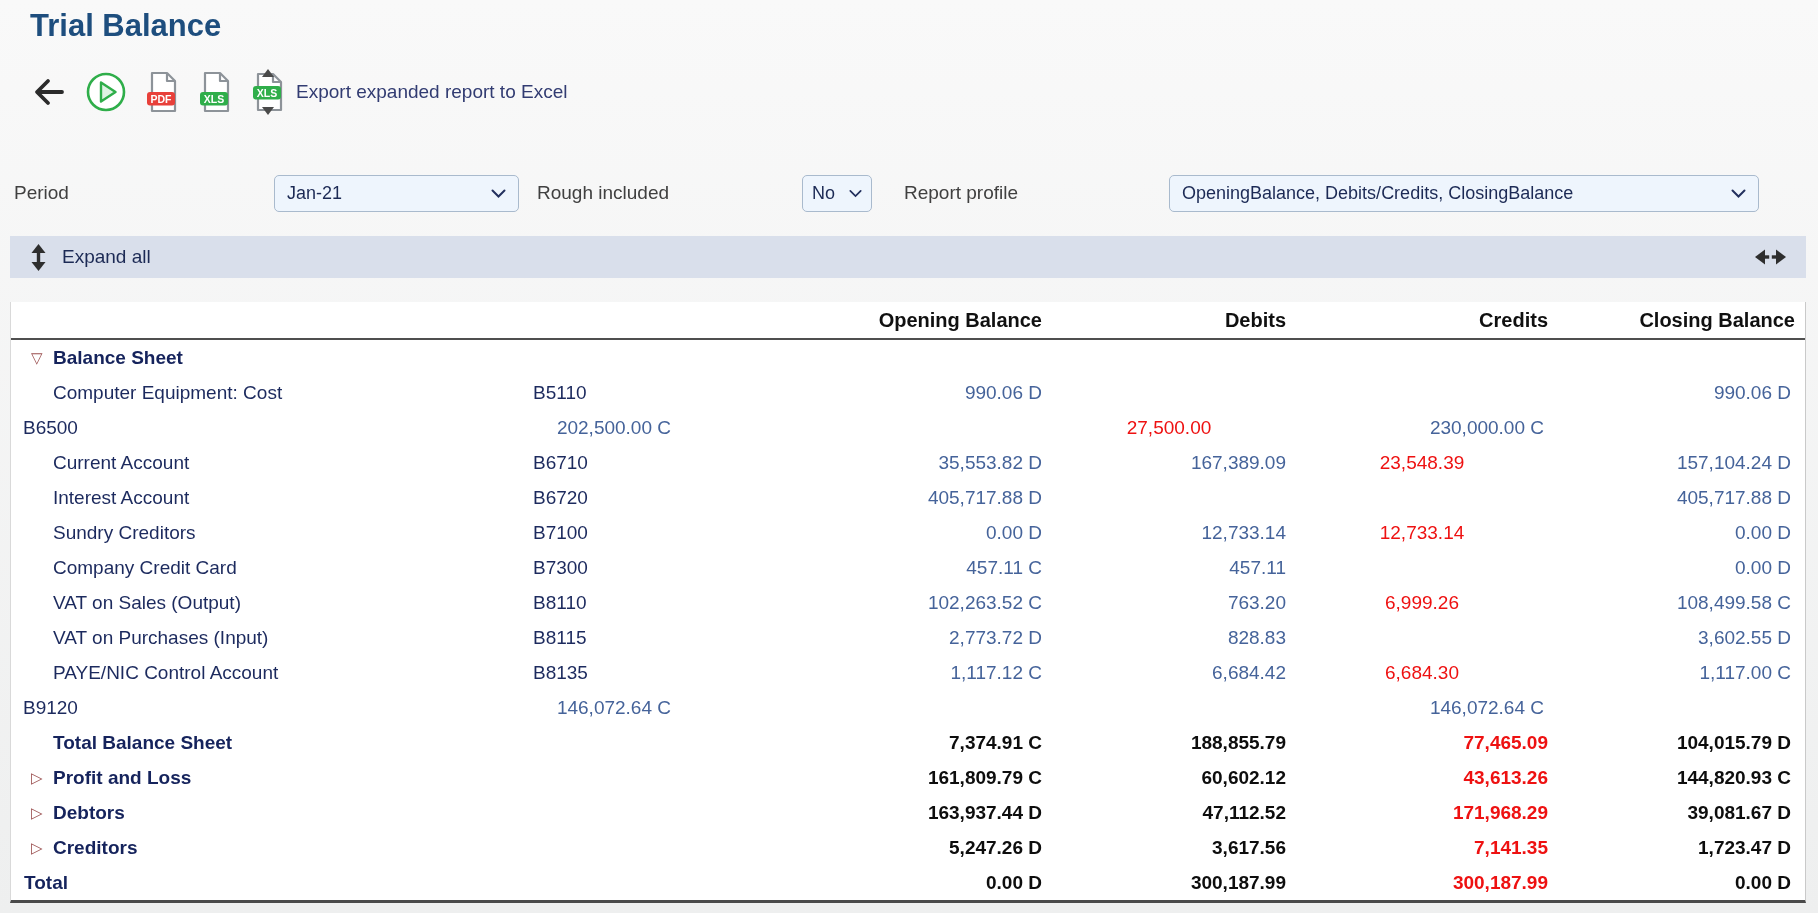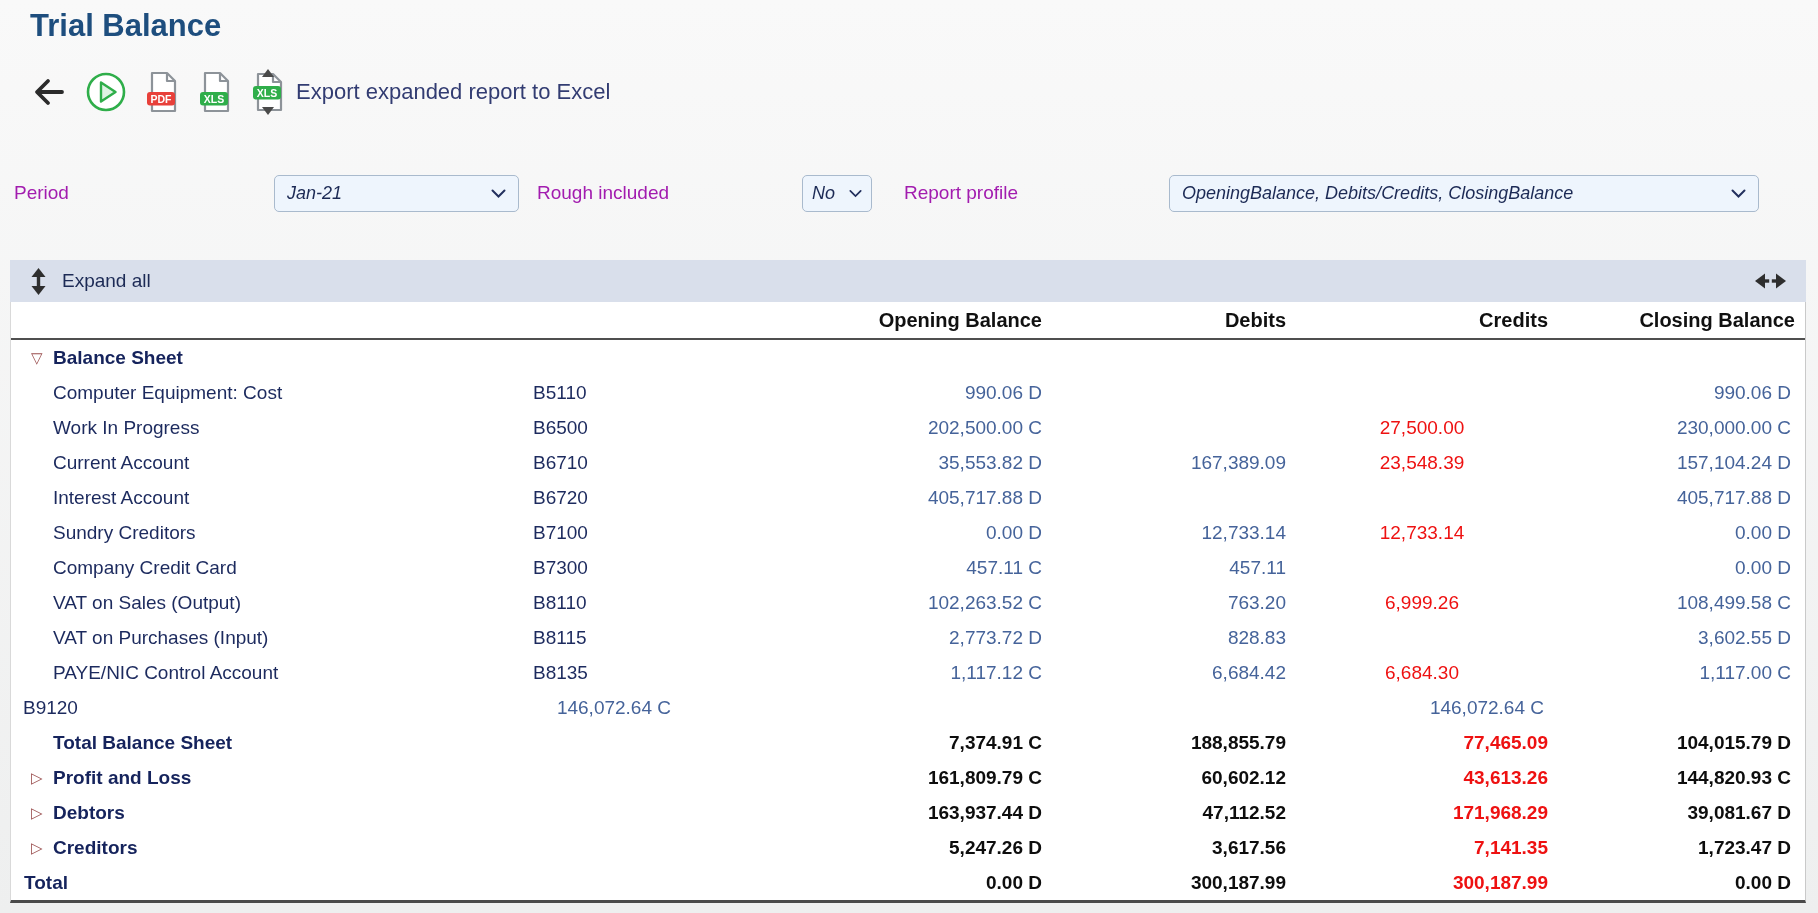--- a/index.html
+++ b/index.html
@@ -13,43 +13,43 @@
   .page-title {
     position:absolute; left:30px; top:8px;
     font-size:31px; font-weight:bold; color:#1e4e7e;
   }
   
   .toolbar {
     position:absolute; left:30px; top:68px; height:48px;
     display:flex; align-items:center; gap:17px;
   }
   .tool-btn { display:flex; align-items:center; gap:10px; cursor:pointer; }
-  .export-label { font-size:22px; color:#323c72; }
+  .export-label { font-size:19px; color:#323c72; }
   
   .filters {
     position:absolute; left:14px; top:174px; height:38px; width:1790px;
     display:flex; align-items:center;
   }
-  .f-label { font-size:19px; color:#a21caf; }
+  .f-label { font-size:19px; color:#404040; }
   .lbl-period { width:260px; }
   .lbl-rough  { width:265px; margin-left:18px; }
   .lbl-profile{ width:265px; margin-left:32px; }
   .select {
     display:flex; align-items:center; justify-content:space-between;
     background:#eef5fd; border:1px solid #a9bacd; border-radius:5px;
     height:37px; padding:0 12px; font-size:18px; color:#1c2a55; cursor:pointer;
     white-space:nowrap; overflow:hidden;
   }
   .sel-period { width:245px; }
   .sel-rough  { width:70px; padding:0 9px; }
   .sel-profile{ width:590px; }
-  .sel-text { overflow:hidden; text-overflow:ellipsis;font-style:italic; }
+  .sel-text { overflow:hidden; text-overflow:ellipsis; }
   
   .expand-bar {
-    position:absolute; left:10px; top:260px; width:1796px; height:42px;
+    position:absolute; left:10px; top:236px; width:1796px; height:42px;
     background:#d9dfeb; display:flex; align-items:center; padding:0 20px;
   }
   .expand-all { display:flex; align-items:center; gap:15px; cursor:pointer; }
   .expand-all-label { font-size:19px; color:#1c2a55; }
   .fit-width { margin-left:auto; cursor:pointer; display:flex; align-items:center; }
   
   .tb-table {
     position:absolute; left:10px; top:302px; width:1796px;
     background:#ffffff;
     border-left:1px solid #d9d9d9; border-right:1px solid #c9c9c9;
@@ -201,24 +201,20 @@
       <span class="tri"></span>
       <span class="nm">Computer Equipment: Cost</span>
     </div>
     <div class="cell code">B5110</div>
     <div class="cell num opening">990.06 D</div>
     <div class="cell num debits"></div>
     <div class="cell num credits"></div>
     <div class="cell num closing">990.06 D</div>
   </div>
       <div class="t-row type-account">
-    <div class="cell namecell">
-      <span class="tri"></span>
-      <span class="nm">Work In Progress</span>
-    </div>
     <div class="cell code">B6500</div>
     <div class="cell num opening">202,500.00 C</div>
     <div class="cell num debits"></div>
     <div class="cell num credits">27,500.00</div>
     <div class="cell num closing">230,000.00 C</div>
   </div>
       <div class="t-row type-account">
     <div class="cell namecell">
       <span class="tri"></span>
       <span class="nm">Current Account</span>

